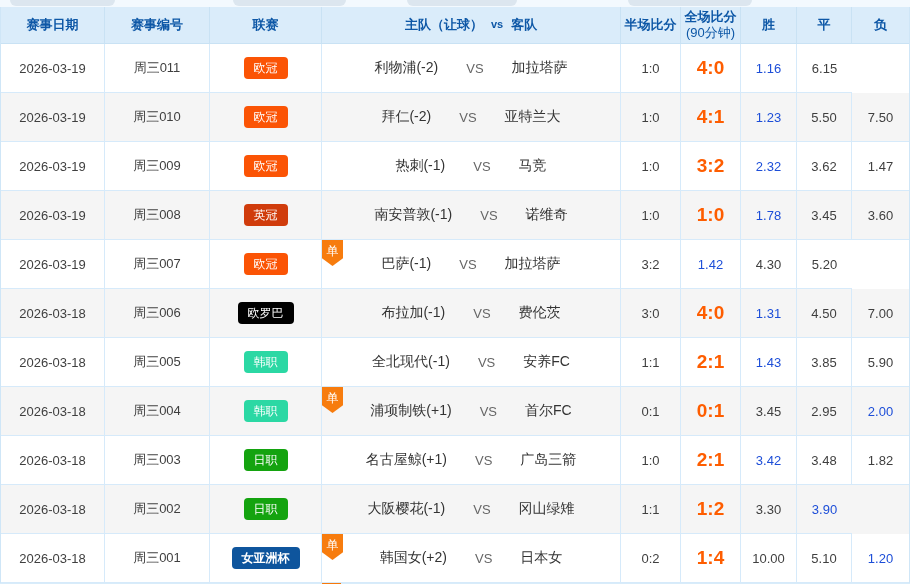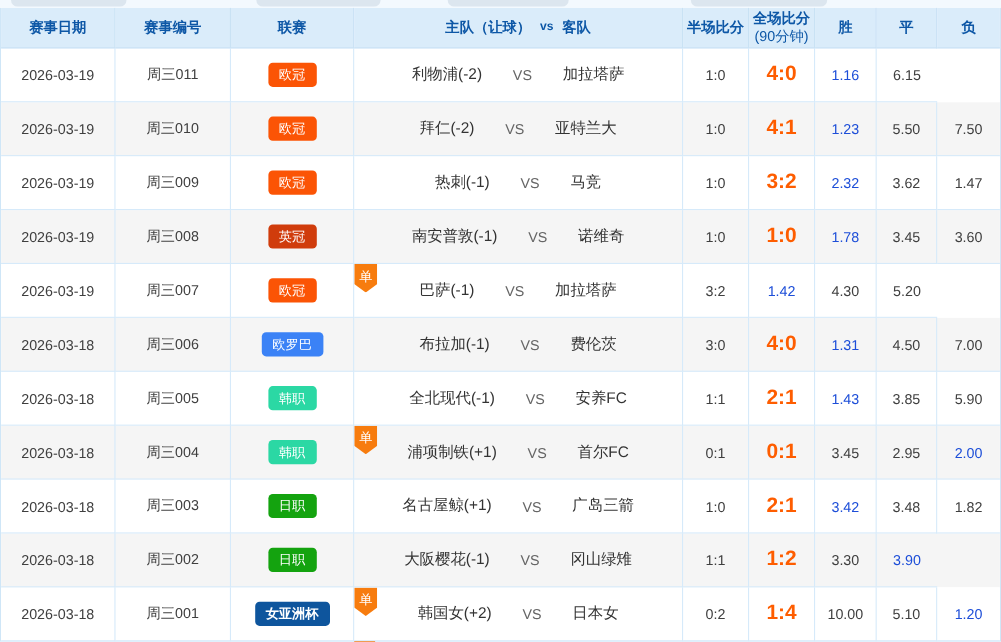--- a/index.html
+++ b/index.html
@@ -163,21 +163,21 @@
     </div>
     <div class="td c-half">3:2</div>
     <div class="td c-win hl">1.42</div>
     <div class="td c-draw">4.30</div>
     <div class="td c-lose">5.20</div>
   </div>
         <div class="tr grid alt">
     <div class="td c-date">2026-03-18</div>
     <div class="td c-no">周三006</div>
     <div class="td c-league">
-      <span class="badge" style="background: #3b82f6;">欧罗巴</span>
+      <span class="badge" style="background: #000000;">欧罗巴</span>
     </div>
     <div class="td c-match">
 
       <span class="home">布拉加(-1)</span>
       <span class="vs">VS</span>
       <span class="away">费伦茨</span>
     </div>
     <div class="td c-half">3:0</div>
     <div class="td c-full">4:0</div>
     <div class="td c-win hl">1.31</div>

